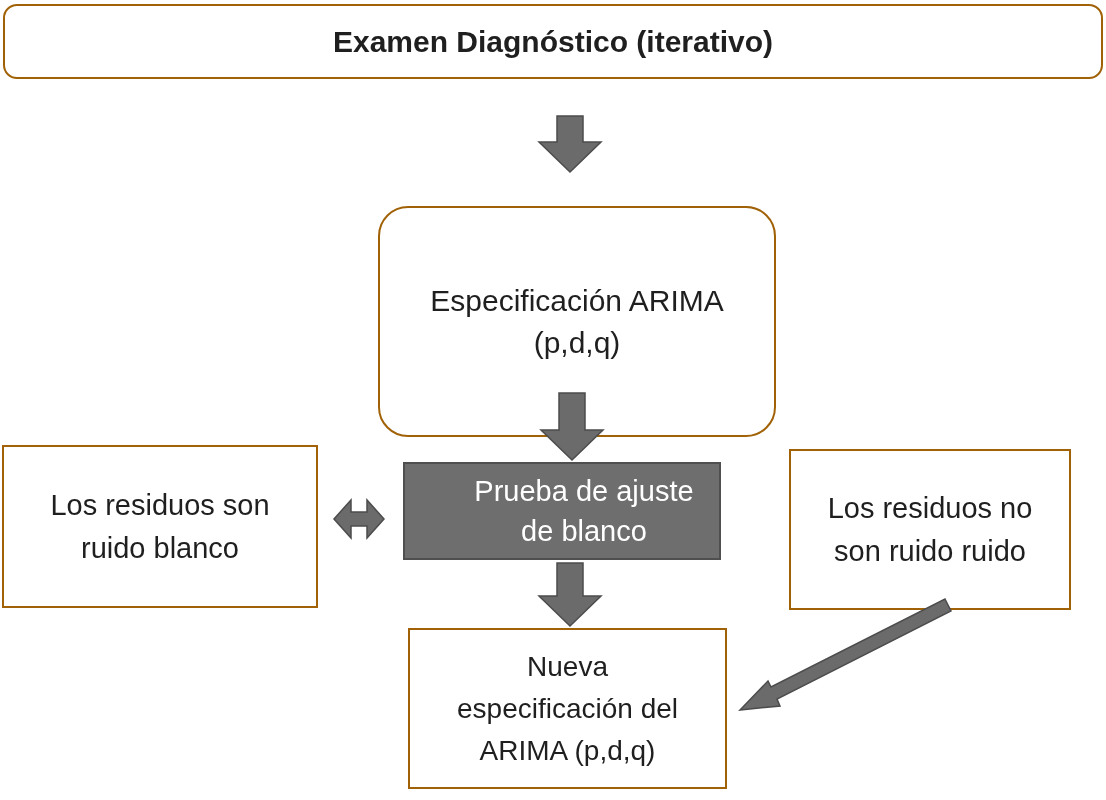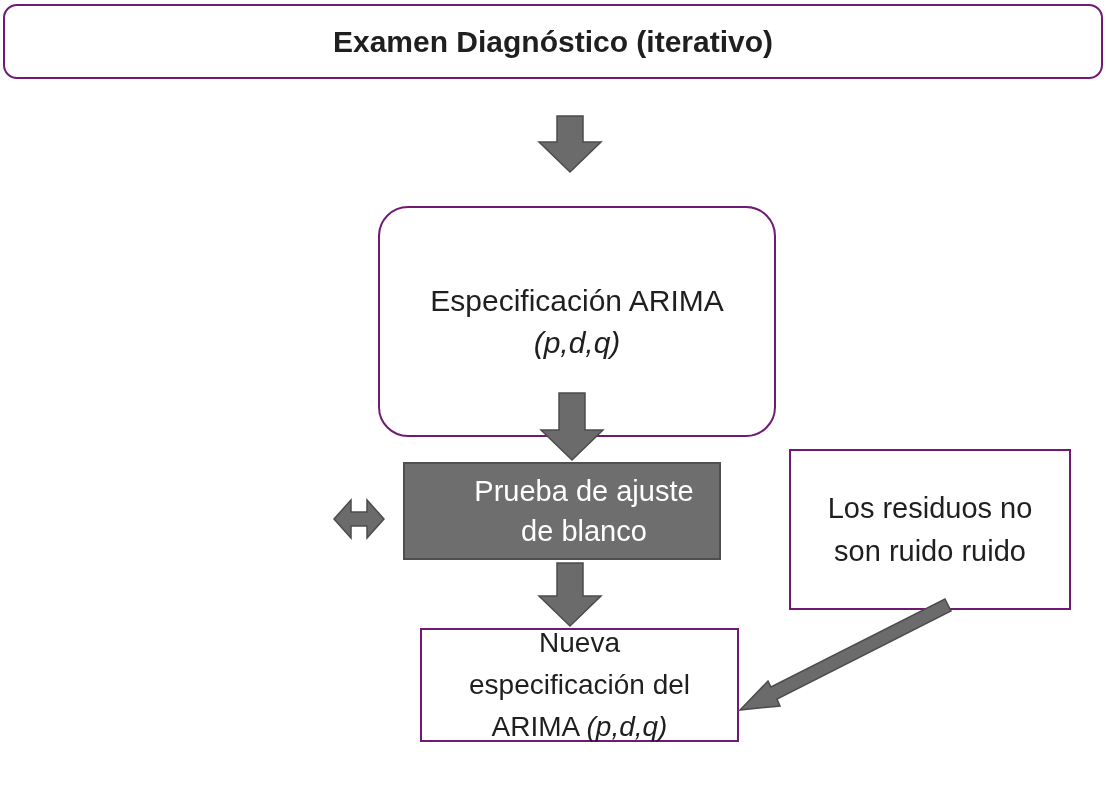--- a/index.html
+++ b/index.html
@@ -8,21 +8,21 @@
     width: 1106px;
     height: 800px;
     background: #ffffff;
     font-family: "Liberation Sans", sans-serif;
     overflow: hidden;
   }
   .box {
     position: absolute;
     box-sizing: border-box;
     background: #ffffff;
-    border: 2px solid #701a75;
+    border: 2px solid #a16207;
     color: #1f1f1f;
     display: flex;
     flex-direction: column;
     align-items: center;
     justify-content: center;
     text-align: center;
   }
   .box .line { display: block; }
   .top-box {
     left: 3px; top: 4px; width: 1100px; height: 75px;
@@ -49,26 +49,26 @@
     left: 2px; top: 445px; width: 316px; height: 163px;
     font-size: 29px;
     line-height: 1.45;
   }
   .right-box {
     left: 789px; top: 449px; width: 282px; height: 161px;
     font-size: 29px;
     line-height: 1.45;
   }
   .bottom-box {
-    left: 420px; top: 628px; width: 319px; height: 114px;
+    left: 408px; top: 628px; width: 319px; height: 161px;
     font-size: 28px;
     line-height: 1.5;
     justify-content: center;
   }
-  .italic { font-style: italic; }
+  .italic { }
   .arrows {
     position: absolute;
     left: 0; top: 0;
     width: 1106px; height: 800px;
     pointer-events: none;
   }
   .arrow-shape {
     fill: #6b6b6b;
     stroke: #4c4c4c;
     stroke-width: 1.5;
@@ -87,20 +87,24 @@
   <div class="box spec-box">
     <span class="line">Especificación ARIMA</span>
     <span class="line italic">(p,d,q)</span>
   </div>
 
   <div class="box test-box">
     <span class="line">Prueba de ajuste</span>
     <span class="line">de blanco</span>
   </div>
 
+  <div class="box left-box">
+    <span class="line">Los residuos son</span>
+    <span class="line">ruido blanco</span>
+  </div>
 
   <div class="box right-box">
     <span class="line">Los residuos no</span>
     <span class="line">son ruido ruido</span>
   </div>
 
   <div class="box bottom-box">
     <span class="line">Nueva</span>
     <span class="line">especificación del</span>
     <span class="line"><span>ARIMA </span><span class="italic">(p,d,q)</span></span>

